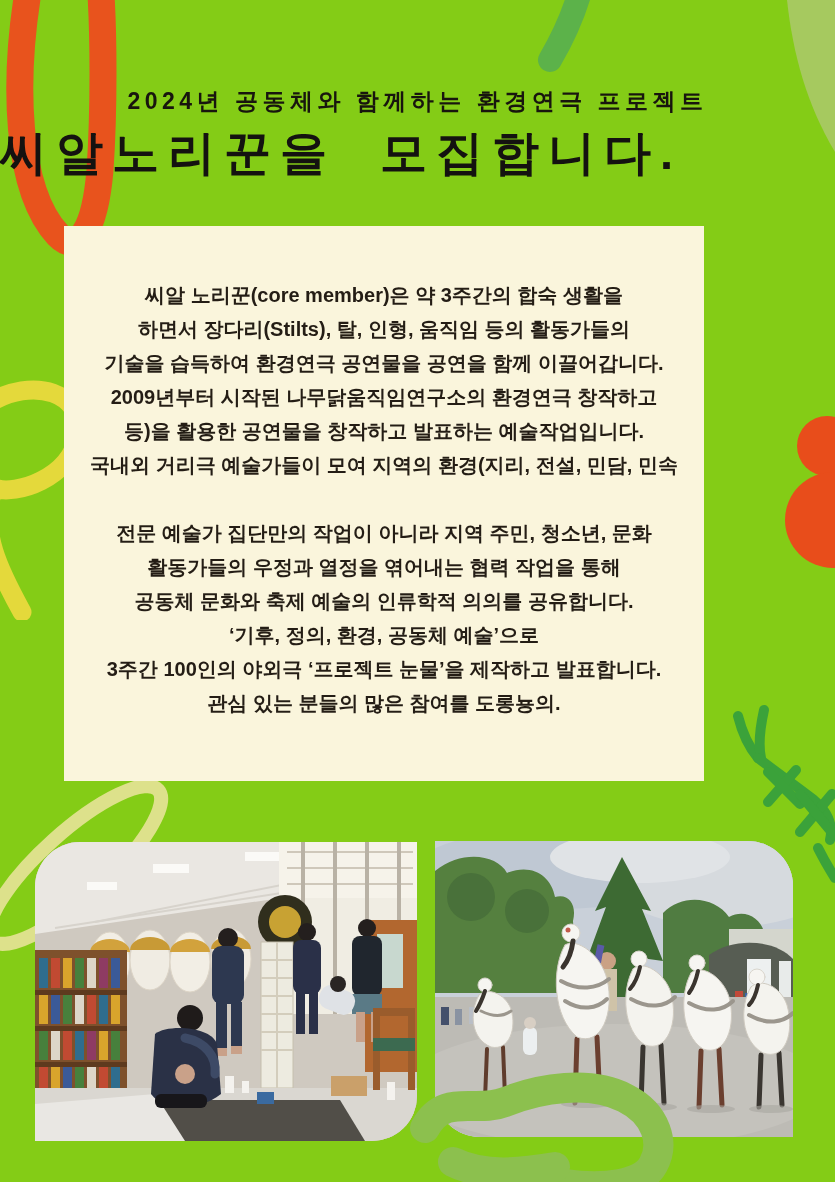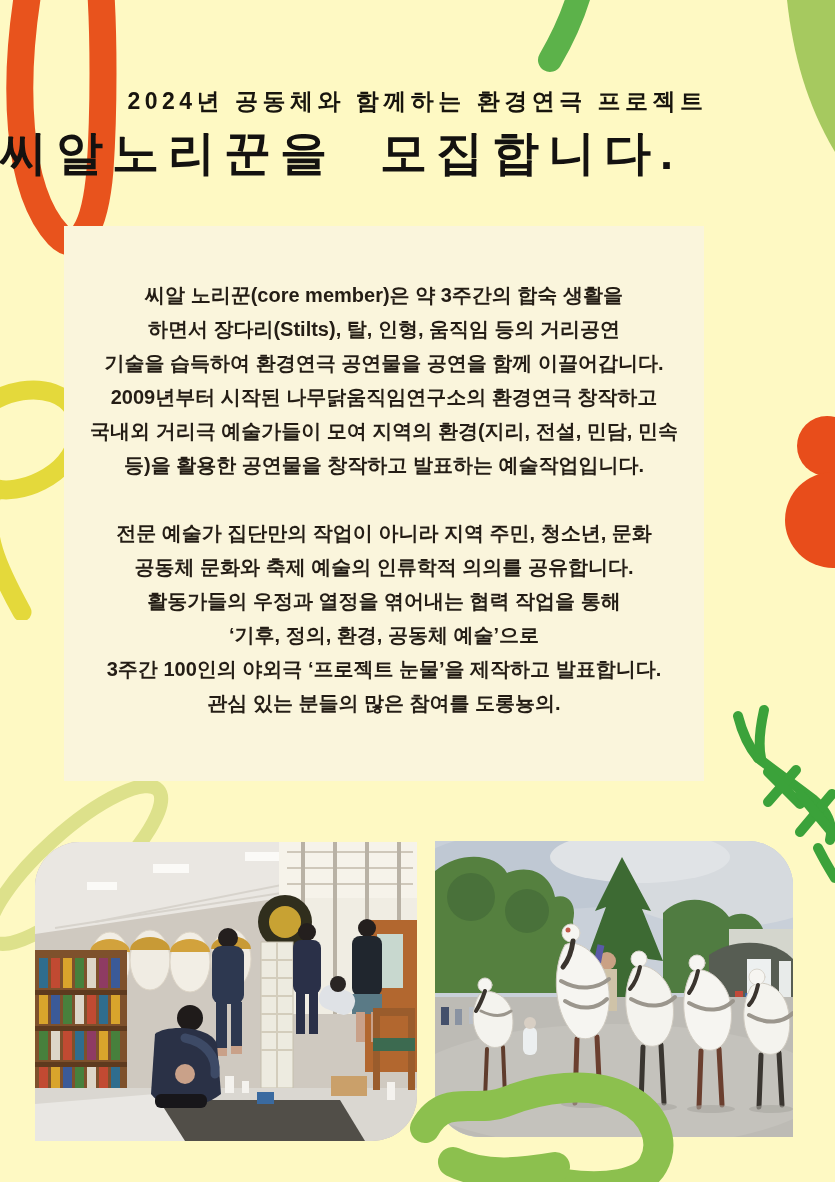--- a/index.html
+++ b/index.html
@@ -1,19 +1,19 @@
 <!DOCTYPE html>
 <html><head>
 <meta charset="utf-8">
 <title>씨알노리꾼 모집 포스터</title>
 <style>
   html,body{margin:0;padding:0;background:#777;}
   .poster{
     position:relative;width:835px;height:1182px;margin:0 auto;
-    background:#fef9c3;overflow:hidden;
+    background:#84cc16;overflow:hidden;
     font-family:"Liberation Sans","DejaVu Sans",sans-serif;
   }
   .shape{position:absolute;pointer-events:none;}
   .subtitle{
     position:absolute;top:86px;left:0;right:0;text-align:center;
     font-size:23px;font-weight:bold;letter-spacing:4.5px;color:#18150e;
     white-space:pre;z-index:3;
   }
   .title{
     position:absolute;top:122px;left:0;right:0;
@@ -78,30 +78,30 @@
     </g>
   </svg>
 
   <div class="subtitle">2024년 공동체와 함께하는 환경연극 프로젝트</div>
   <div class="title">씨알노리꾼을  모집합니다.</div>
 
   <div class="panel">
     <div class="panel-text">
       <div class="para">
         <div>씨알 노리꾼(core member)은 약 3주간의 합숙 생활을</div>
-        <div>하면서 장다리(Stilts), 탈, 인형, 움직임 등의 거리공연</div>
+        <div>하면서 장다리(Stilts), 탈, 인형, 움직임 등의 활동가들의</div>
         <div>기술을 습득하여 환경연극 공연물을 공연을 함께 이끌어갑니다.</div>
         <div>2009년부터 시작된 나무닭움직임연구소의 환경연극 창작하고</div>
+        <div>등)을 활용한 공연물을 창작하고 발표하는 예술작업입니다.</div>
         <div>국내외 거리극 예술가들이 모여 지역의 환경(지리, 전설, 민담, 민속</div>
-        <div>등)을 활용한 공연물을 창작하고 발표하는 예술작업입니다.</div>
       </div>
       <div class="para">
         <div>전문 예술가 집단만의 작업이 아니라 지역 주민, 청소년, 문화</div>
+        <div>활동가들의 우정과 열정을 엮어내는 협력 작업을 통해</div>
         <div>공동체 문화와 축제 예술의 인류학적 의의를 공유합니다.</div>
-        <div>활동가들의 우정과 열정을 엮어내는 협력 작업을 통해</div>
         <div>‘기후, 정의, 환경, 공동체 예술’으로</div>
         <div>3주간 100인의 야외극 ‘프로젝트 눈물’을 제작하고 발표합니다.</div>
         <div>관심 있는 분들의 많은 참여를 도롱뇽의.</div>
       </div>
     </div>
   </div>
 
   <div class="photo photo-left" title="실내 작업장에서 인형과 공연 소품을 만드는 참가자들">
     <svg width="382" height="299" viewBox="0 0 382 299">
       <rect width="382" height="299" fill="#cfc9c0"></rect>

